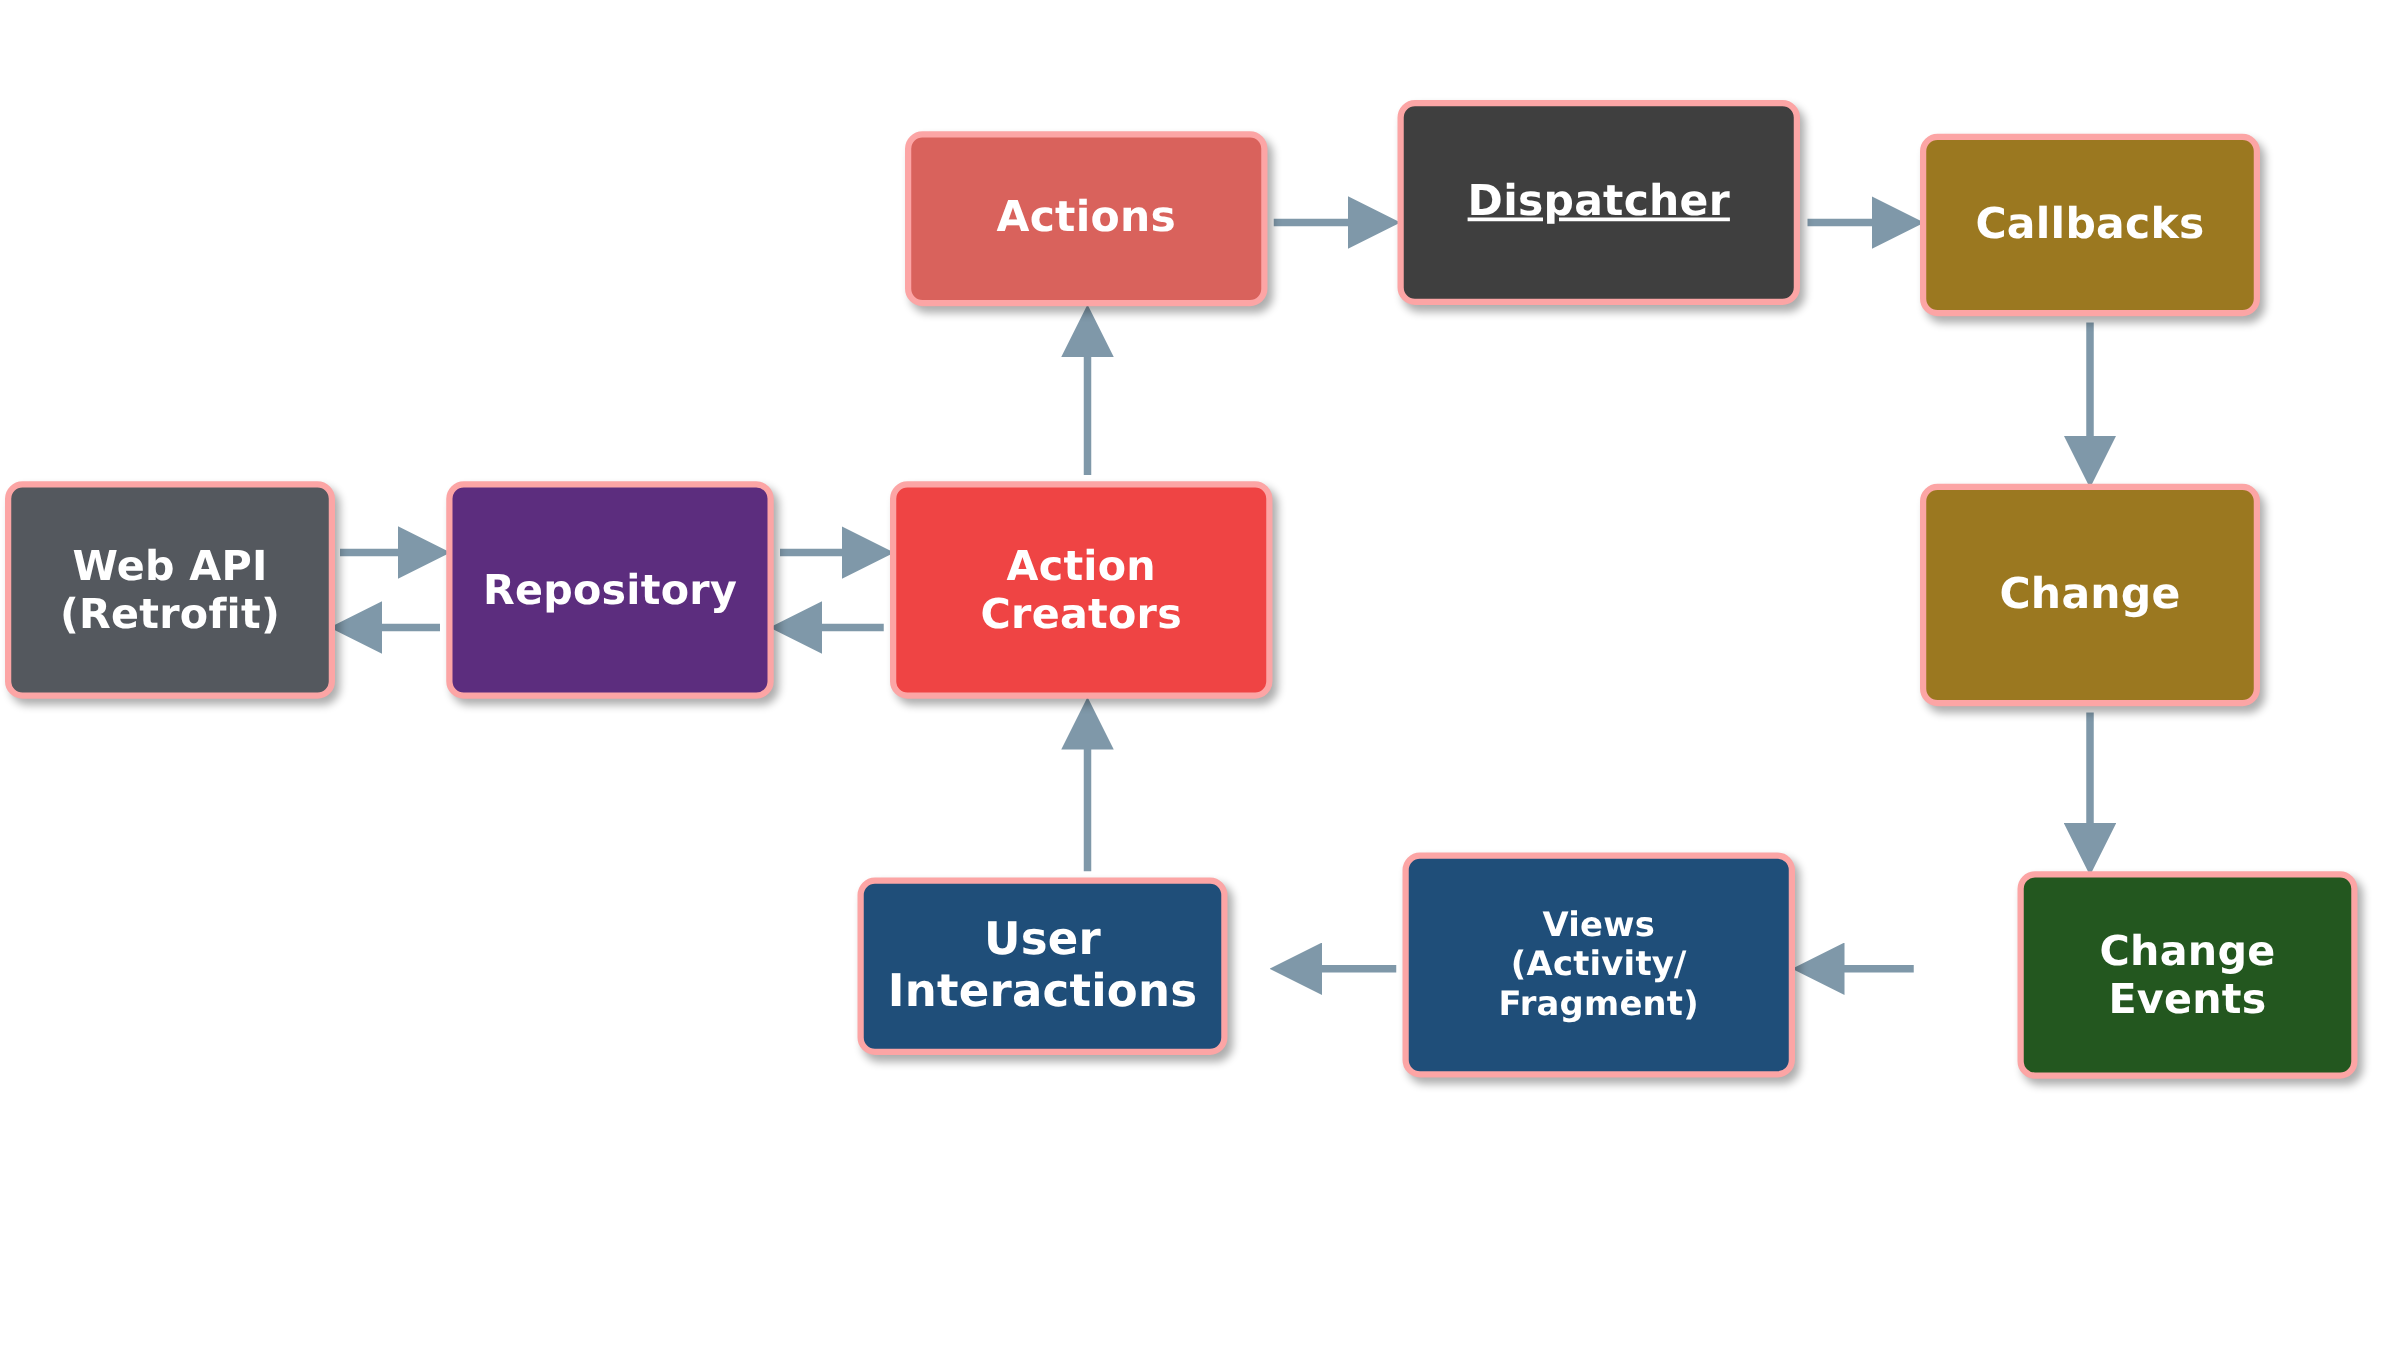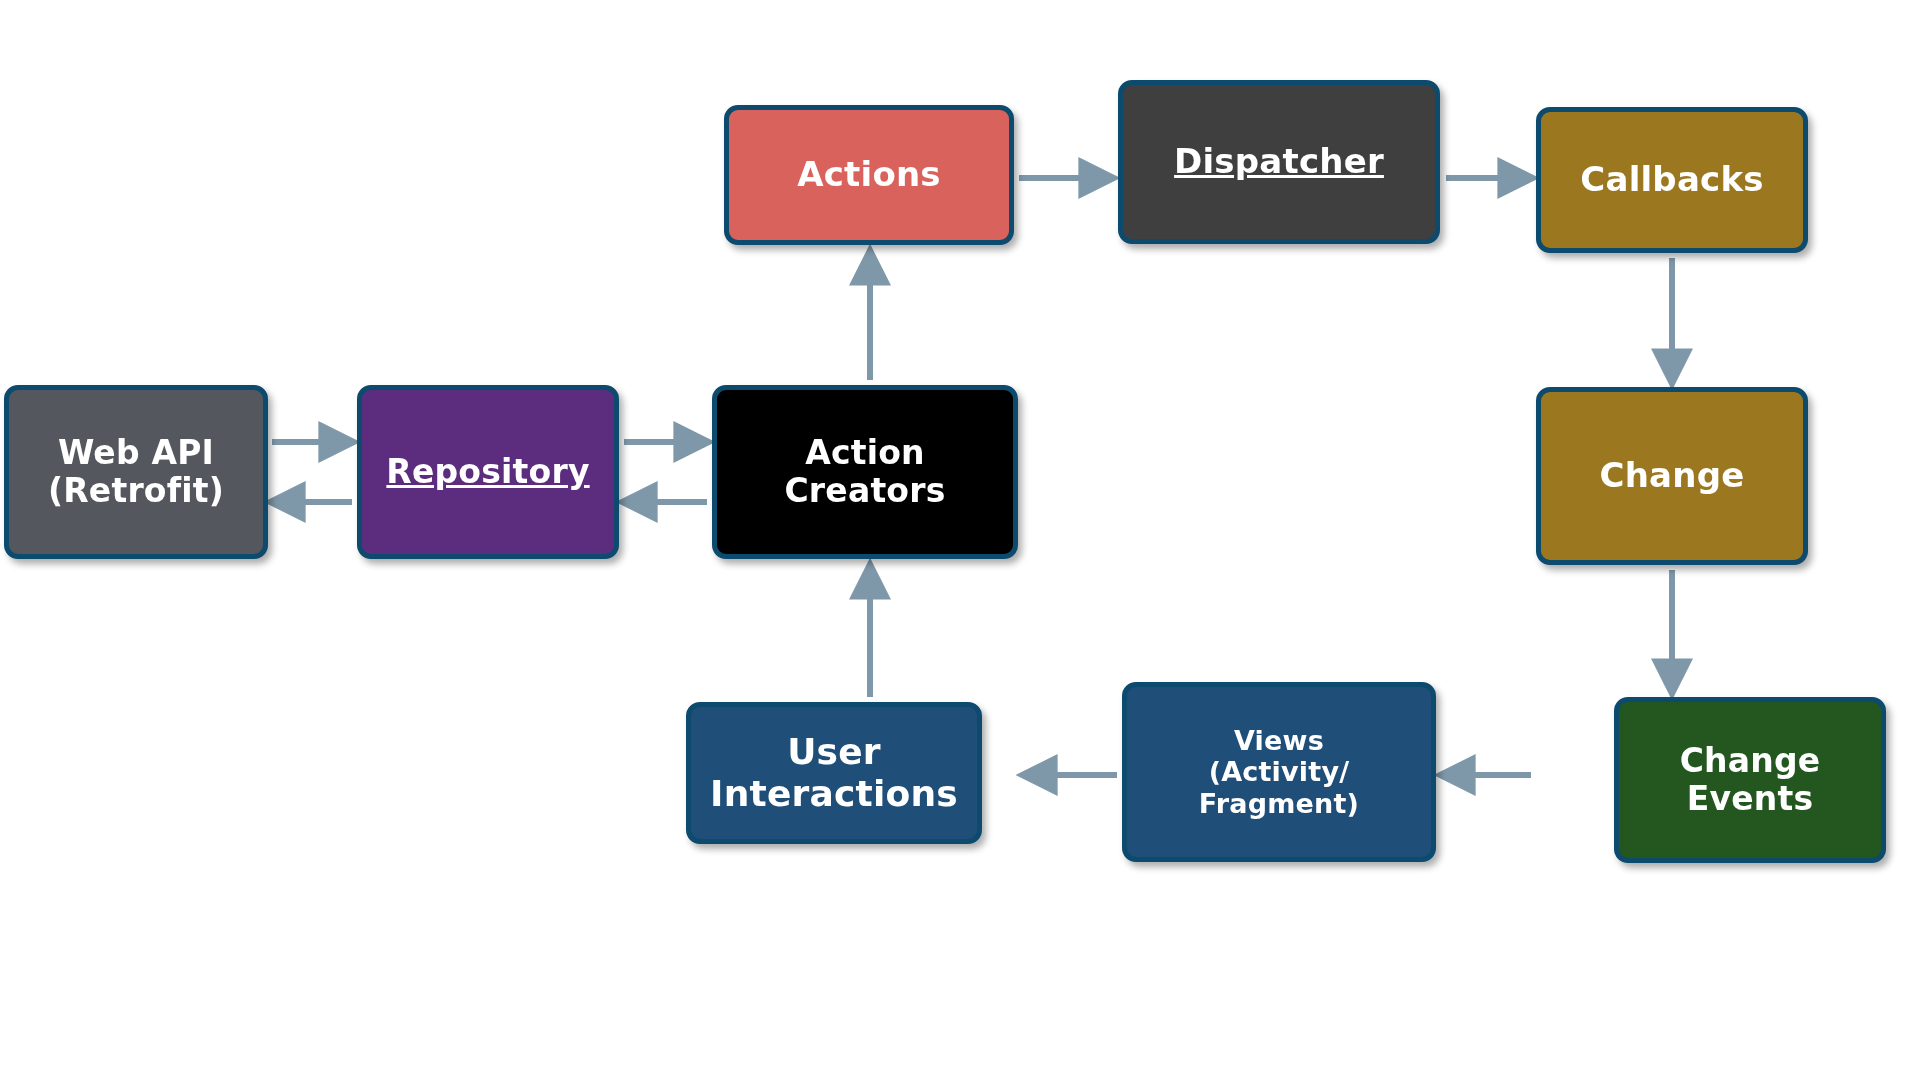--- a/index.html
+++ b/index.html
@@ -30,40 +30,40 @@
   .node {
     position: absolute;
     box-sizing: border-box;
     display: flex;
     align-items: center;
     justify-content: center;
     text-align: center;
     color: #ffffff;
     font-weight: bold;
     border-radius: 14px;
-    border: 5px solid #0c4a6e;
+    border: 5px solid #fca5a5;
     box-shadow: 4px 5px 7px rgba(0,0,0,0.32);
     line-height: 1.16;
     letter-spacing: 0.2px;
     z-index: 2;
     padding: 2px 6px;
   }
   .node .label {
     display: block;
     white-space: pre-line;
     font-weight: bold;
   }
 
   
   #node-actions            { left: 724px;  top: 105px; width: 290px;  height: 140px; font-size: 34px; }
   #node-dispatcher         { left: 1118px; top: 80px;  width: 322px;  height: 164px; font-size: 34px; text-decoration: underline; }
   #node-callbacks          { left: 1536px; top: 107px; width: 272px;  height: 146px; font-size: 34px; }
 
   #node-webapi             { left: 4px;    top: 385px; width: 264px;  height: 174px; font-size: 33px; }
-  #node-repository         { left: 357px;  top: 385px; width: 262px;  height: 174px; font-size: 33px; text-decoration: underline; }
+  #node-repository         { left: 357px;  top: 385px; width: 262px;  height: 174px; font-size: 33px; }
   #node-action-creators    { left: 712px;  top: 385px; width: 306px;  height: 174px; font-size: 33px; }
   #node-store              { left: 1536px; top: 387px; width: 272px;  height: 178px; font-size: 34px; }
 
   #node-user-interactions  { left: 686px;  top: 702px; width: 296px;  height: 142px; font-size: 36px; }
   #node-views              { left: 1122px; top: 682px; width: 314px;  height: 180px; font-size: 27px; }
   #node-change-events      { left: 1614px; top: 697px; width: 272px;  height: 166px; font-size: 33px; justify-content: center; }
 </style>
 </head>
 <body>
 
@@ -124,21 +124,21 @@
 
   <div class="node" id="node-webapi" style="background:#54585e">
     <span class="label">Web API
 (Retrofit)</span>
   </div>
 
   <div class="node" id="node-repository" style="background:#5c2d7e">
     <span class="label">Repository</span>
   </div>
 
-  <div class="node" id="node-action-creators" style="background:#000000">
+  <div class="node" id="node-action-creators" style="background:#ef4444">
     <span class="label">Action
 Creators</span>
   </div>
 
   <div class="node" id="node-store" style="background:#9b7820">
     <span class="label">Change</span>
   </div>
 
   <div class="node" id="node-user-interactions" style="background:#1f4e79">
     <span class="label">User

